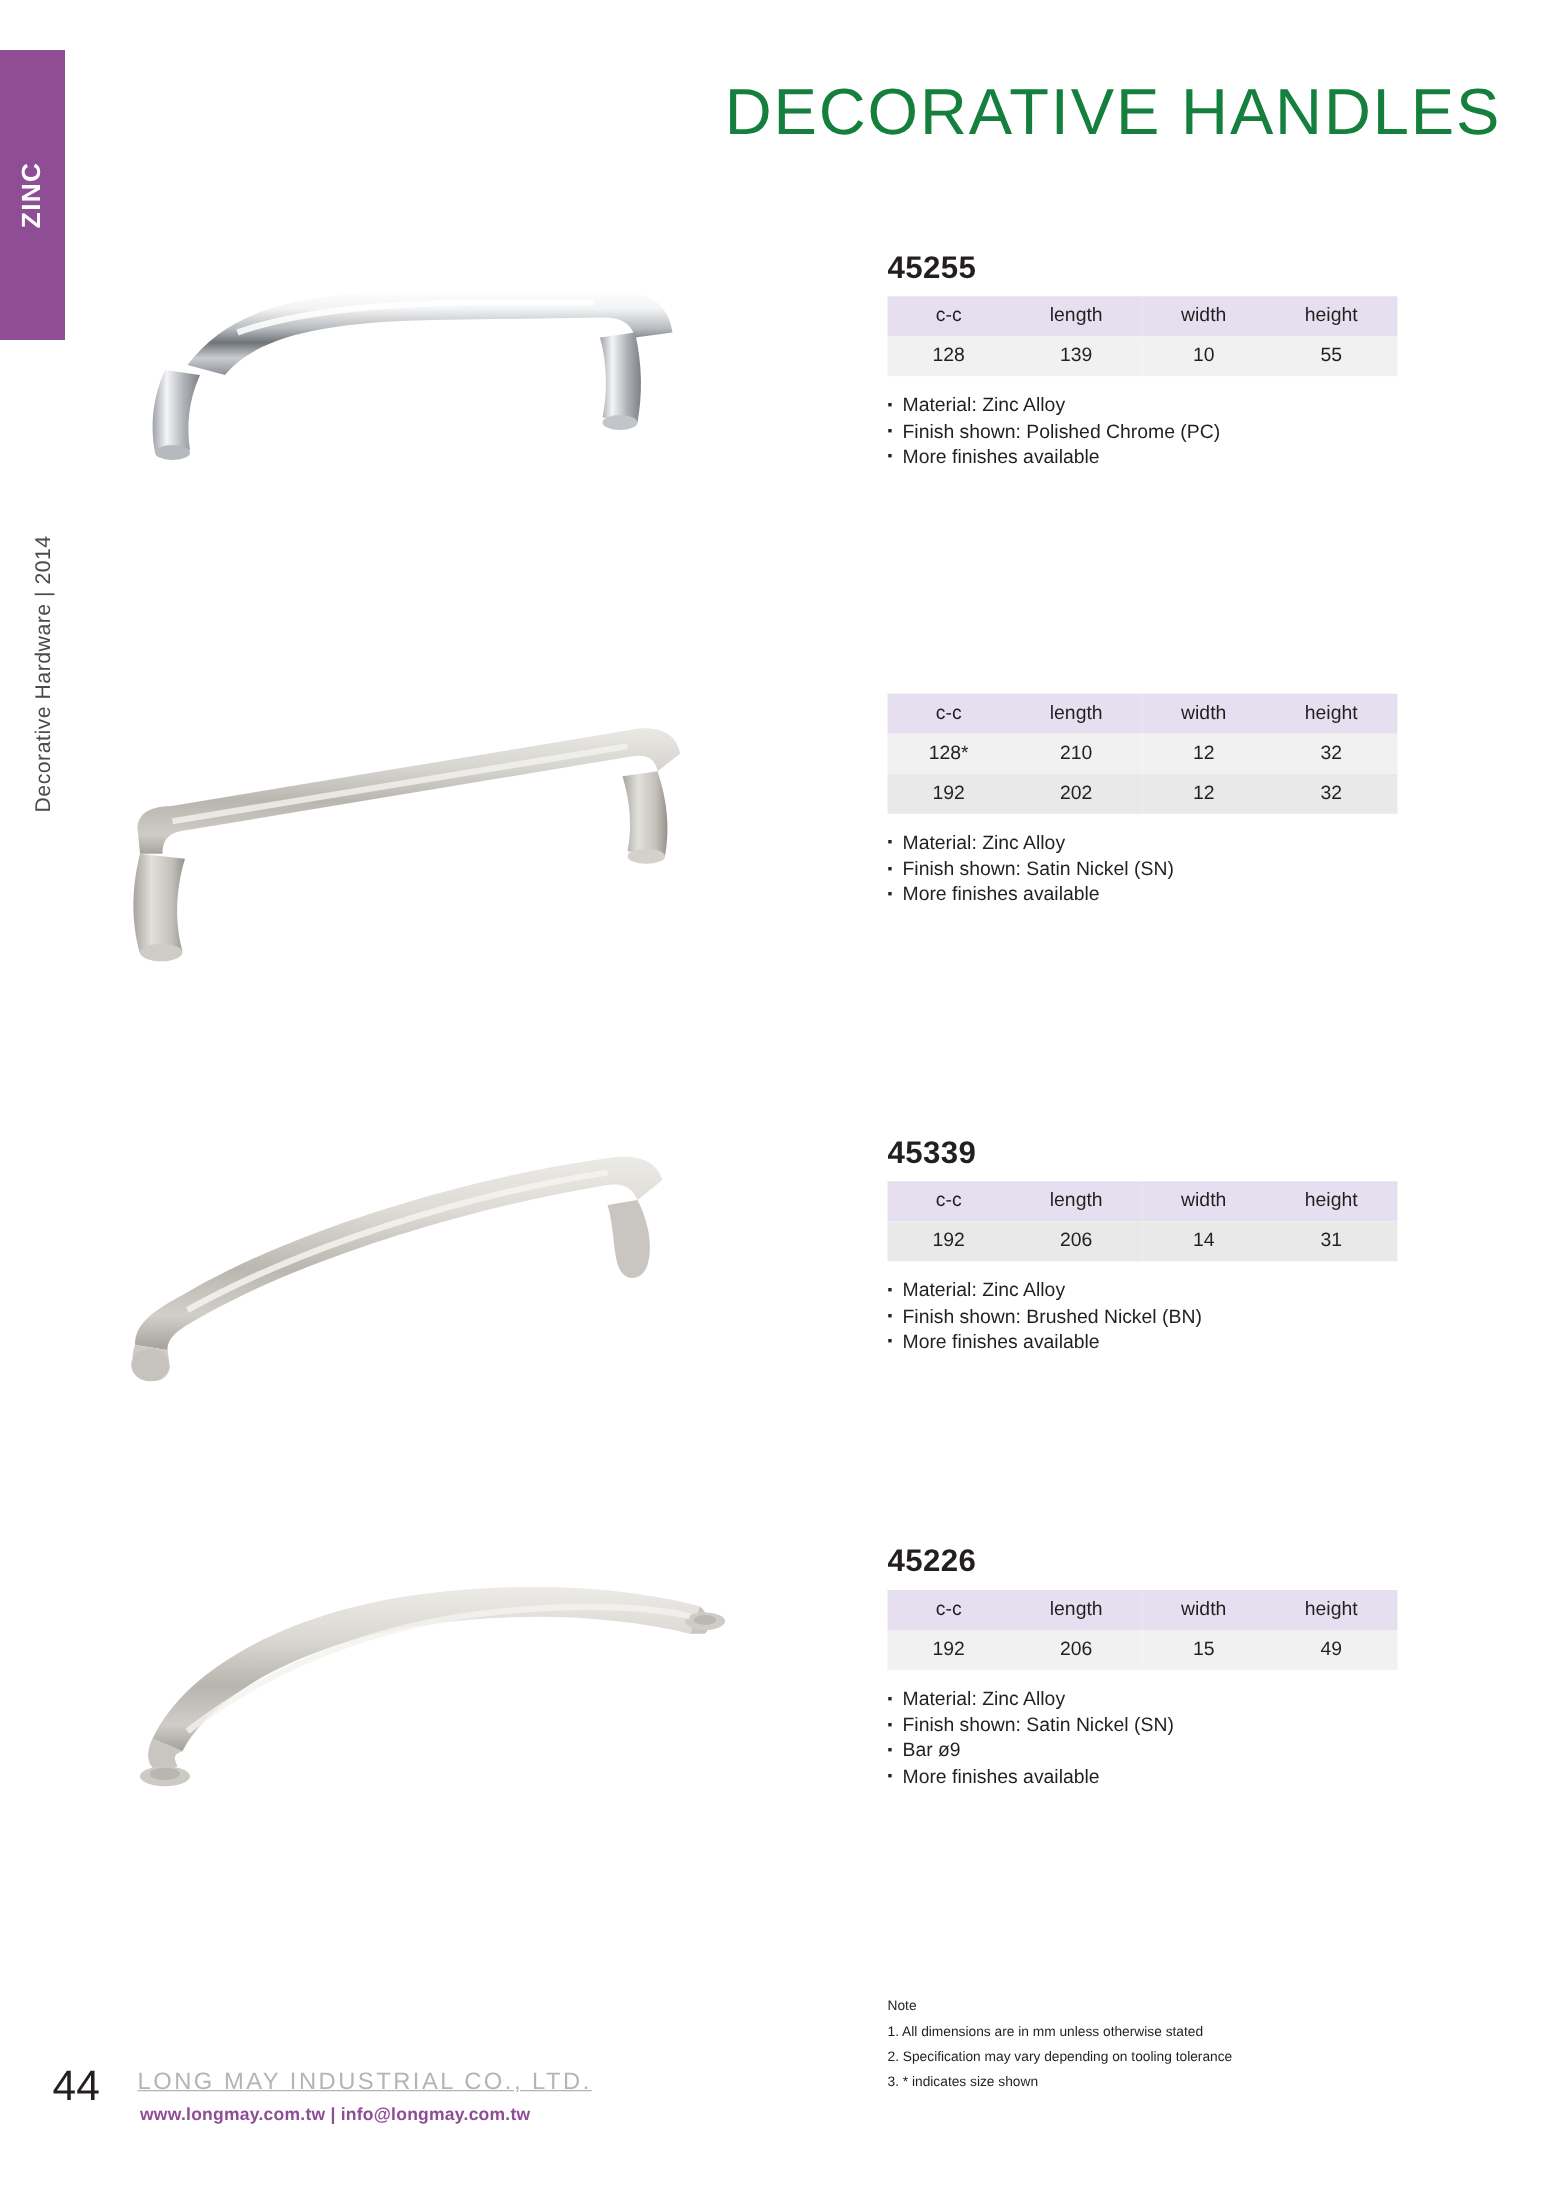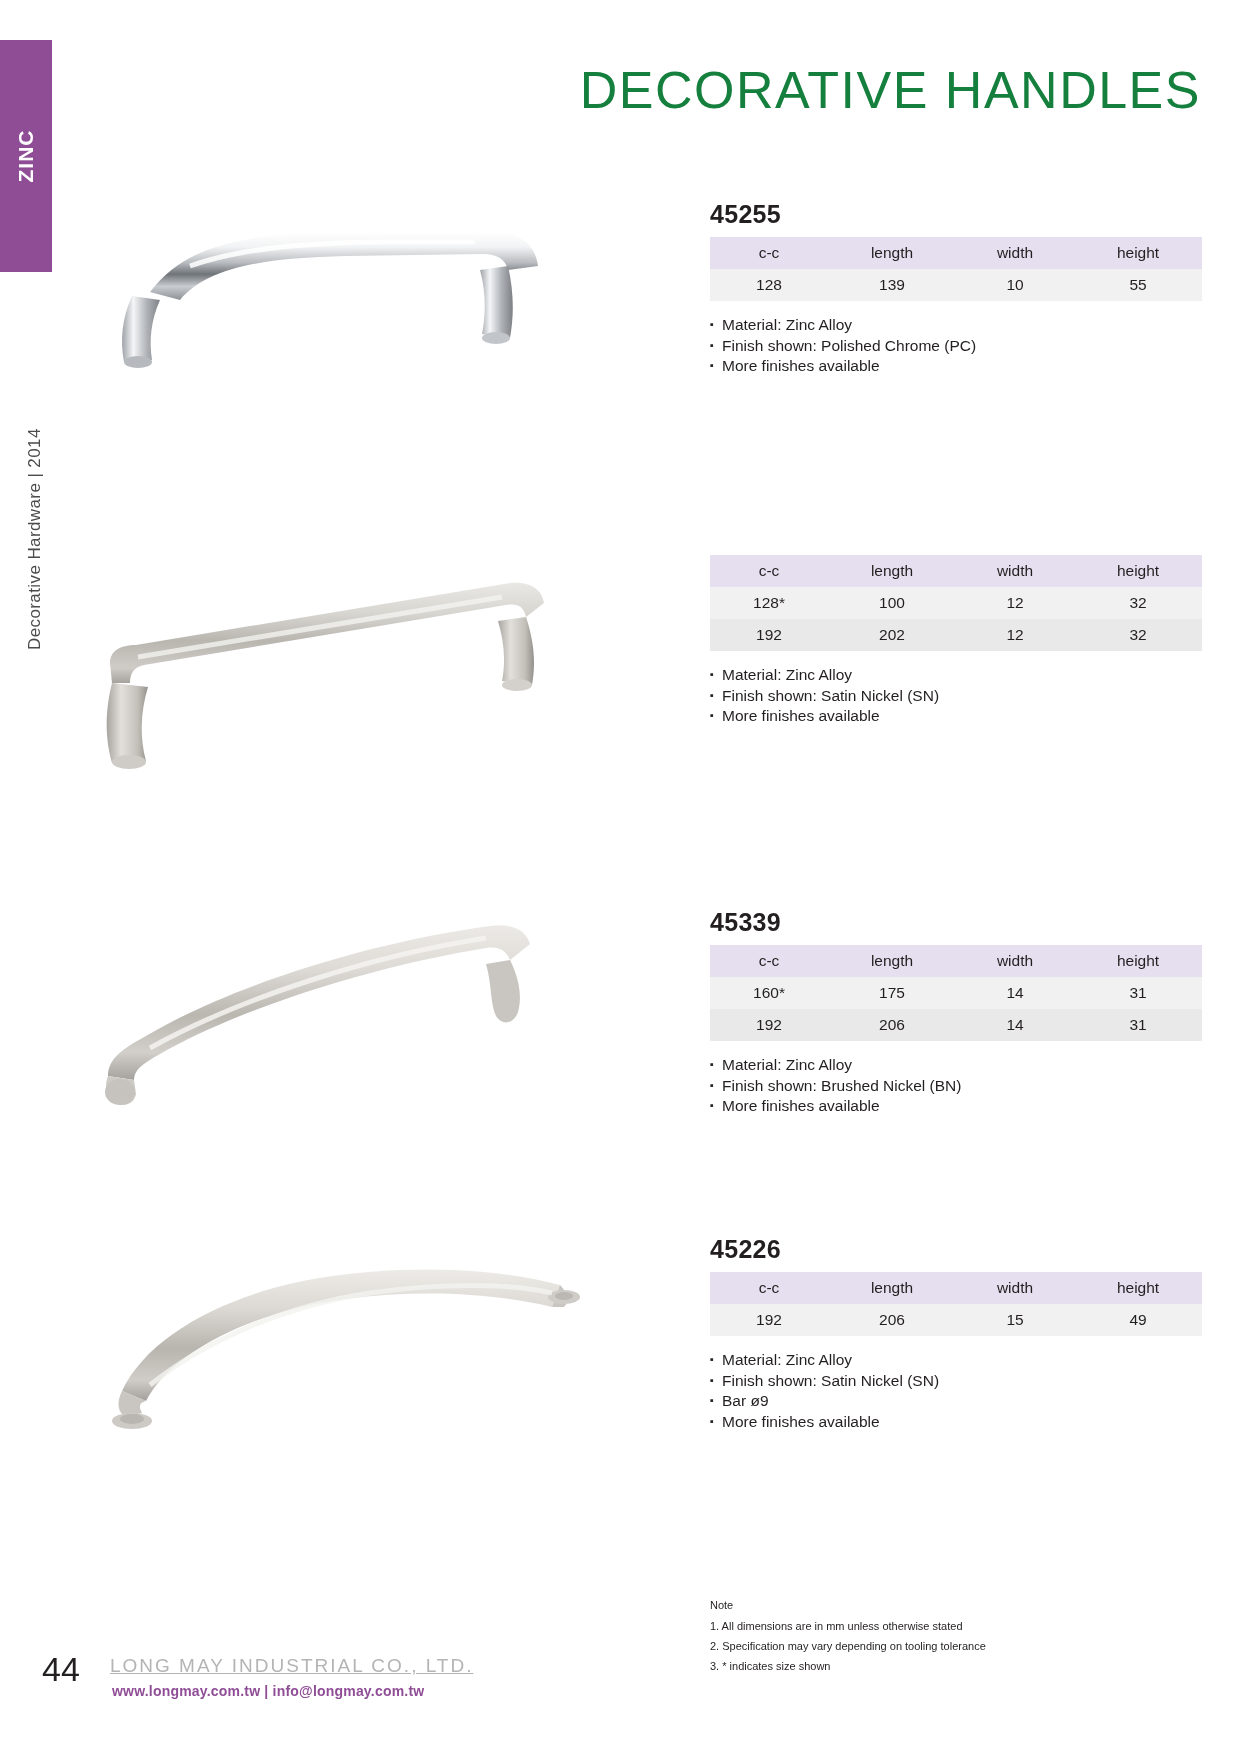--- a/index.html
+++ b/index.html
@@ -92,21 +92,21 @@
   .sku {
     font-size: 25px;
     font-weight: bold;
     color: #231f20;
     margin: 0 0 8px 0;
     letter-spacing: 0.3px;
   }
 
   table.spec {
     border-collapse: collapse;
-    width: 492px;
+    width: 408px;
     font-size: 15px;
   }
   table.spec th {
     background: #e6dff0;
     font-weight: normal;
     color: #231f20;
     padding: 7px 0;
     text-align: center;
     font-size: 15.5px;
   }
@@ -291,21 +291,21 @@
         <tr>
           <th>c-c</th>
           <th>length</th>
           <th>width</th>
           <th>height</th>
         </tr>
       </thead>
       <tbody>
         <tr>
           <td>128*</td>
-          <td>100</td>
+          <td>210</td>
           <td>12</td>
           <td>32</td>
         </tr>
         <tr class="alt">
           <td>192</td>
           <td>202</td>
           <td>12</td>
           <td>32</td>
         </tr>
       </tbody>
@@ -346,26 +346,20 @@
     <table class="spec">
       <thead>
         <tr>
           <th>c-c</th>
           <th>length</th>
           <th>width</th>
           <th>height</th>
         </tr>
       </thead>
       <tbody>
-        <tr>
-          <td>160*</td>
-          <td>175</td>
-          <td>14</td>
-          <td>31</td>
-        </tr>
         <tr class="alt">
           <td>192</td>
           <td>206</td>
           <td>14</td>
           <td>31</td>
         </tr>
       </tbody>
     </table>
     <div class="bullets">
       <div>Material: Zinc Alloy</div>

